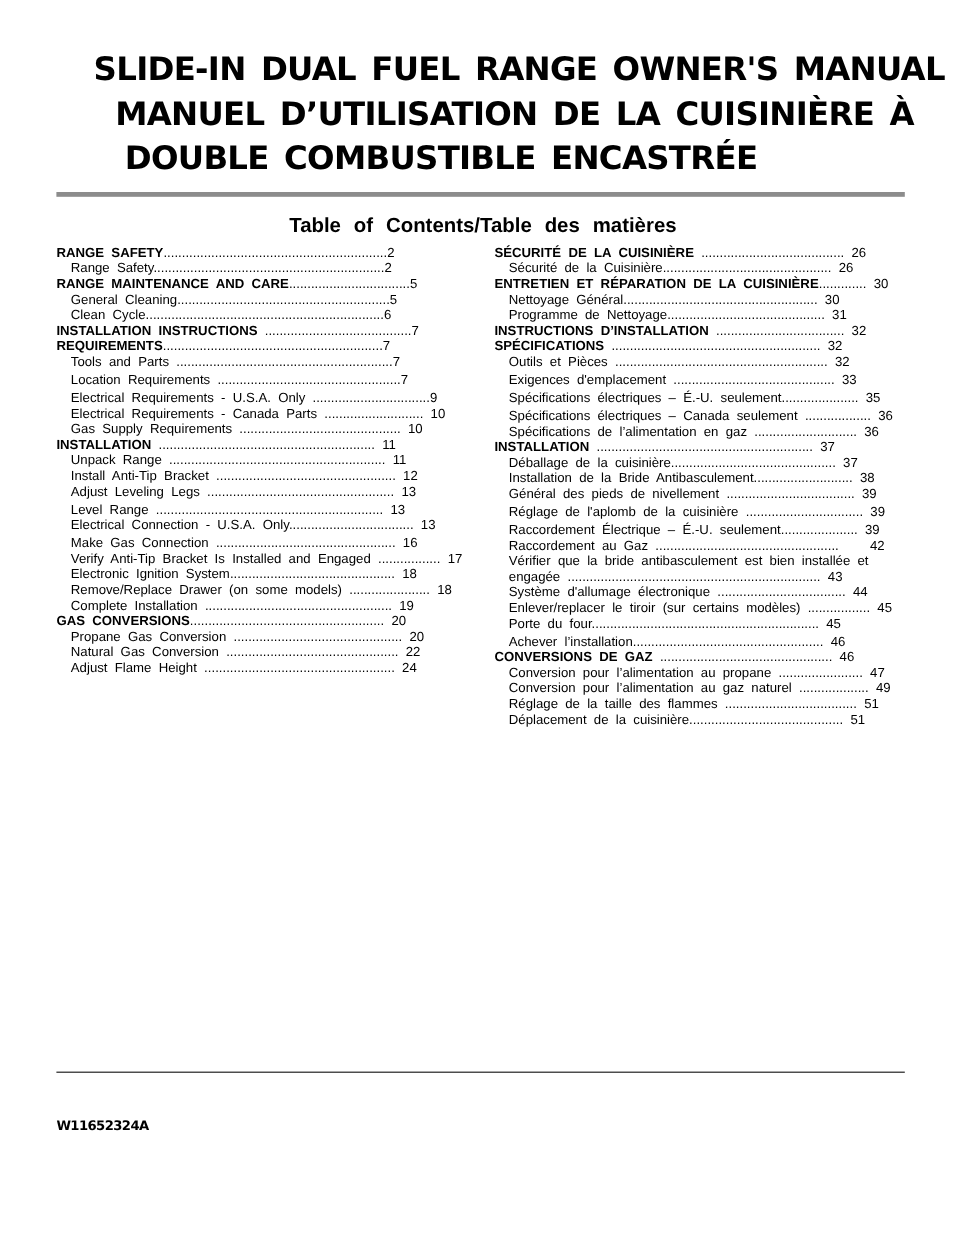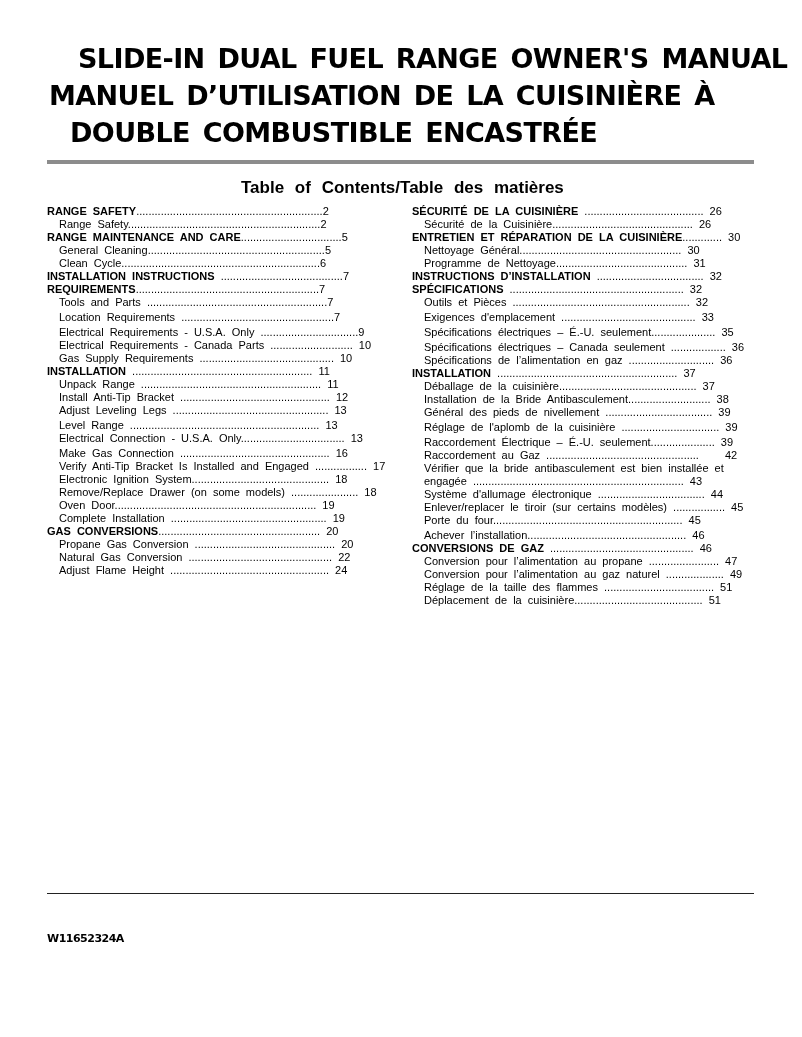--- a/index.html
+++ b/index.html
@@ -3,22 +3,22 @@
 <meta charset="utf-8">
 <style>
   html, body { margin: 0; padding: 0; background: #ffffff; }
   body { width: 802px; height: 1037px; position: relative; overflow: hidden; color: #000; }
   .title {
     position: absolute; left: 0; width: 802px; top: 40px;
     font-family: "DejaVu Sans", sans-serif; font-weight: bold;
     font-size: 27px; line-height: 37px; letter-spacing: -0.6px; word-spacing: 4px;
   }
   .title .l1 { display: block; padding-left: 78px; white-space: nowrap; }
-  .title .l2 { display: block; padding-left: 49px; white-space: nowrap; }
-  .title .l3 { display: block; padding-left: 70px; white-space: nowrap; }
+  .title .l2 { display: block; padding-left: 96px; white-space: nowrap; }
+  .title .l3 { display: block; padding-left: 104px; white-space: nowrap; }
   .rule-gray { position: absolute; left: 47px; top: 160px; width: 707px; height: 4px; background: #8c8c8c; }
   .toc-heading {
     position: absolute; top: 178px; left: 241px; white-space: nowrap;
     font-family: "Liberation Sans", sans-serif; font-weight: bold; font-size: 17px; word-spacing: 6px;
   }
   .col { position: absolute; top: 205px; font-family: "Liberation Sans", sans-serif; font-size: 11px; }
   .col.left { left: 47px; }
   .col.right { left: 412px; }
   .row { height: 13px; line-height: 13px; white-space: nowrap; word-spacing: 3px; position: relative; }
   .row.gap { margin-top: 2px; }
@@ -62,21 +62,20 @@
     <div class="row bold"><span class="lbl">INSTALLATION</span><span class="dots" style="font-weight: normal;"> ...........................................................</span><span class="pg" style="font-weight: normal;"> 11</span></div>
     <div class="row sub"><span class="lbl">Unpack Range</span><span class="dots" style="font-weight: normal;"> ...........................................................</span><span class="pg" style="font-weight: normal;"> 11</span></div>
     <div class="row sub"><span class="lbl">Install Anti-Tip Bracket</span><span class="dots" style="font-weight: normal;"> .................................................</span><span class="pg" style="font-weight: normal;"> 12</span></div>
     <div class="row sub"><span class="lbl">Adjust Leveling Legs</span><span class="dots" style="font-weight: normal;"> ...................................................</span><span class="pg" style="font-weight: normal;"> 13</span></div>
     <div class="row sub gap"><span class="lbl">Level Range</span><span class="dots" style="font-weight: normal;"> ..............................................................</span><span class="pg" style="font-weight: normal;"> 13</span></div>
     <div class="row sub"><span class="lbl">Electrical Connection - U.S.A. Only</span><span class="dots" style="font-weight: normal;">..................................</span><span class="pg" style="font-weight: normal;"> 13</span></div>
     <div class="row sub gap"><span class="lbl">Make Gas Connection</span><span class="dots" style="font-weight: normal;"> .................................................</span><span class="pg" style="font-weight: normal;"> 16</span></div>
     <div class="row sub"><span class="lbl">Verify Anti-Tip Bracket Is Installed and Engaged</span><span class="dots" style="font-weight: normal;"> .................</span><span class="pg" style="font-weight: normal;"> 17</span></div>
     <div class="row sub"><span class="lbl">Electronic Ignition System</span><span class="dots" style="font-weight: normal;">.............................................</span><span class="pg" style="font-weight: normal;"> 18</span></div>
     <div class="row sub"><span class="lbl">Remove/Replace Drawer (on some models)</span><span class="dots" style="font-weight: normal;"> ......................</span><span class="pg" style="font-weight: normal;"> 18</span></div>
-    <div class="row sub"><span class="lbl">Oven Door</span><span class="dots" style="font-weight: normal;">..................................................................</span><span class="pg" style="font-weight: normal;"> 19</span></div>
     <div class="row sub"><span class="lbl">Complete Installation</span><span class="dots" style="font-weight: normal;"> ...................................................</span><span class="pg" style="font-weight: normal;"> 19</span></div>
     <div class="row bold"><span class="lbl">GAS CONVERSIONS</span><span class="dots" style="font-weight: normal;">.....................................................</span><span class="pg" style="font-weight: normal;"> 20</span></div>
     <div class="row sub"><span class="lbl">Propane Gas Conversion</span><span class="dots" style="font-weight: normal;"> ..............................................</span><span class="pg" style="font-weight: normal;"> 20</span></div>
     <div class="row sub"><span class="lbl">Natural Gas Conversion</span><span class="dots" style="font-weight: normal;"> ...............................................</span><span class="pg" style="font-weight: normal;"> 22</span></div>
     <div class="row sub"><span class="lbl">Adjust Flame Height</span><span class="dots" style="font-weight: normal;"> ....................................................</span><span class="pg" style="font-weight: normal;"> 24</span></div>
   </div>
 <div class="col right" id="col-fr">
     <div class="row bold"><span class="lbl">SÉCURITÉ DE LA CUISINIÈRE</span><span class="dots" style="font-weight: normal;"> .......................................</span><span class="pg" style="font-weight: normal;"> 26</span></div>
     <div class="row sub"><span class="lbl">Sécurité de la Cuisinière</span><span class="dots" style="font-weight: normal;">..............................................</span><span class="pg" style="font-weight: normal;"> 26</span></div>
     <div class="row bold"><span class="lbl">ENTRETIEN ET RÉPARATION DE LA CUISINIÈRE</span><span class="dots" style="font-weight: normal;">.............</span><span class="pg" style="font-weight: normal;"> 30</span></div>

